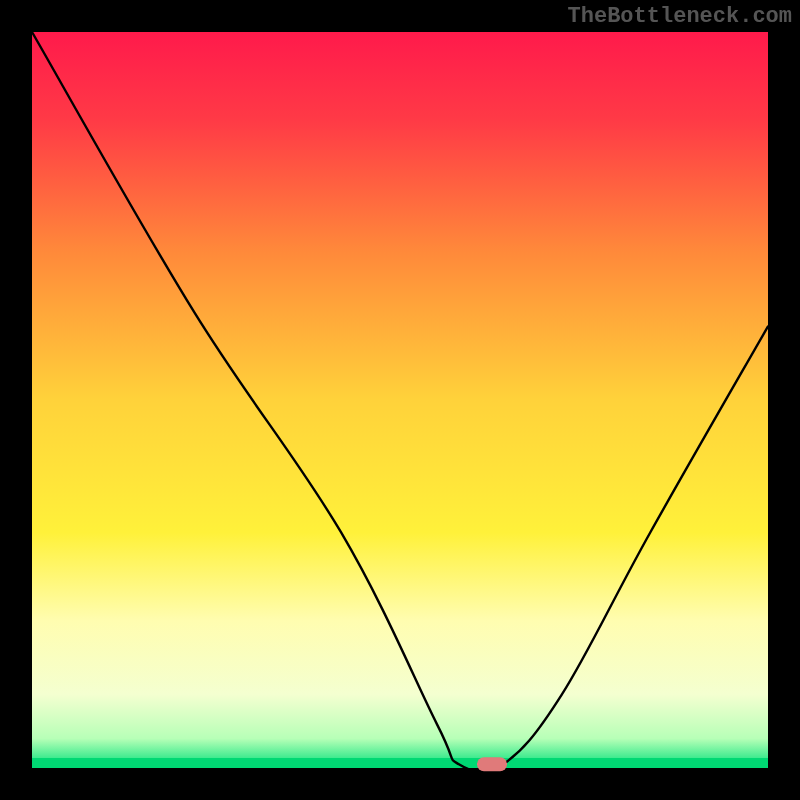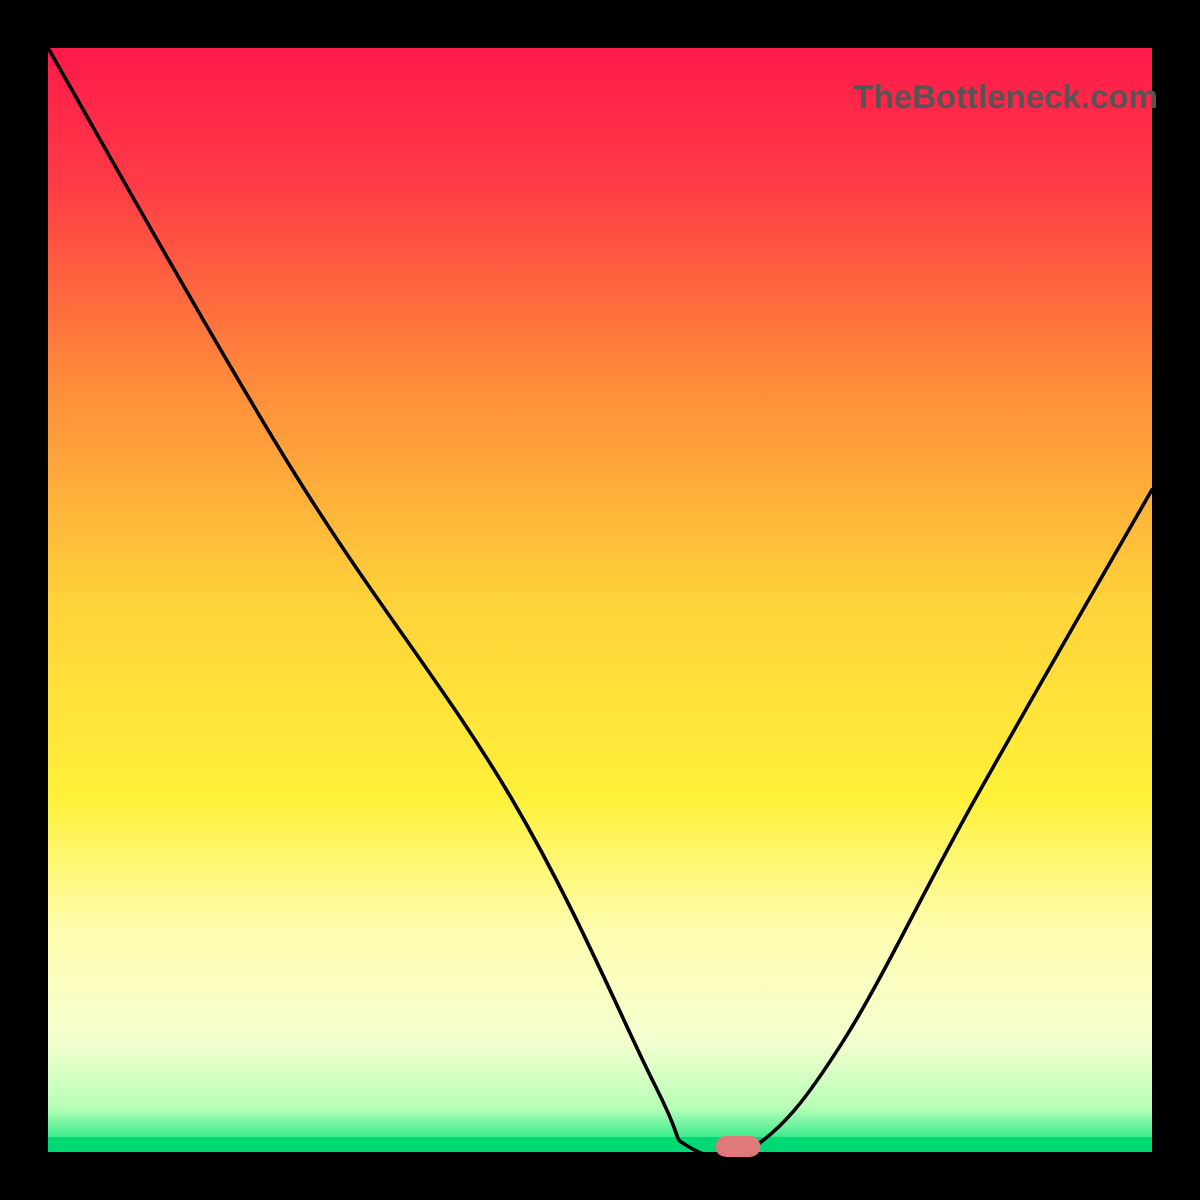--- a/index.html
+++ b/index.html
@@ -12,27 +12,26 @@
   }
   .frame {
     position: relative;
     width: 800px;
     height: 800px;
     background: #000;
   }
   .watermark {
     position: absolute;
     top: 4px;
-    right: 28px;
+    right: 8px;
     color: #555;
-    font-family: Liberation Sans, sans-serif;
+    font-family: Liberation Mono, monospace;
     font-size: 22px;
     font-weight: 600;
     user-select: none;
-    margin-top: 48px;
   }
   svg {
     display: block;
   }
 </style>
 </head>
 <body>
 
 <div class="frame">
   <div class="watermark">TheBottleneck.com</div>

